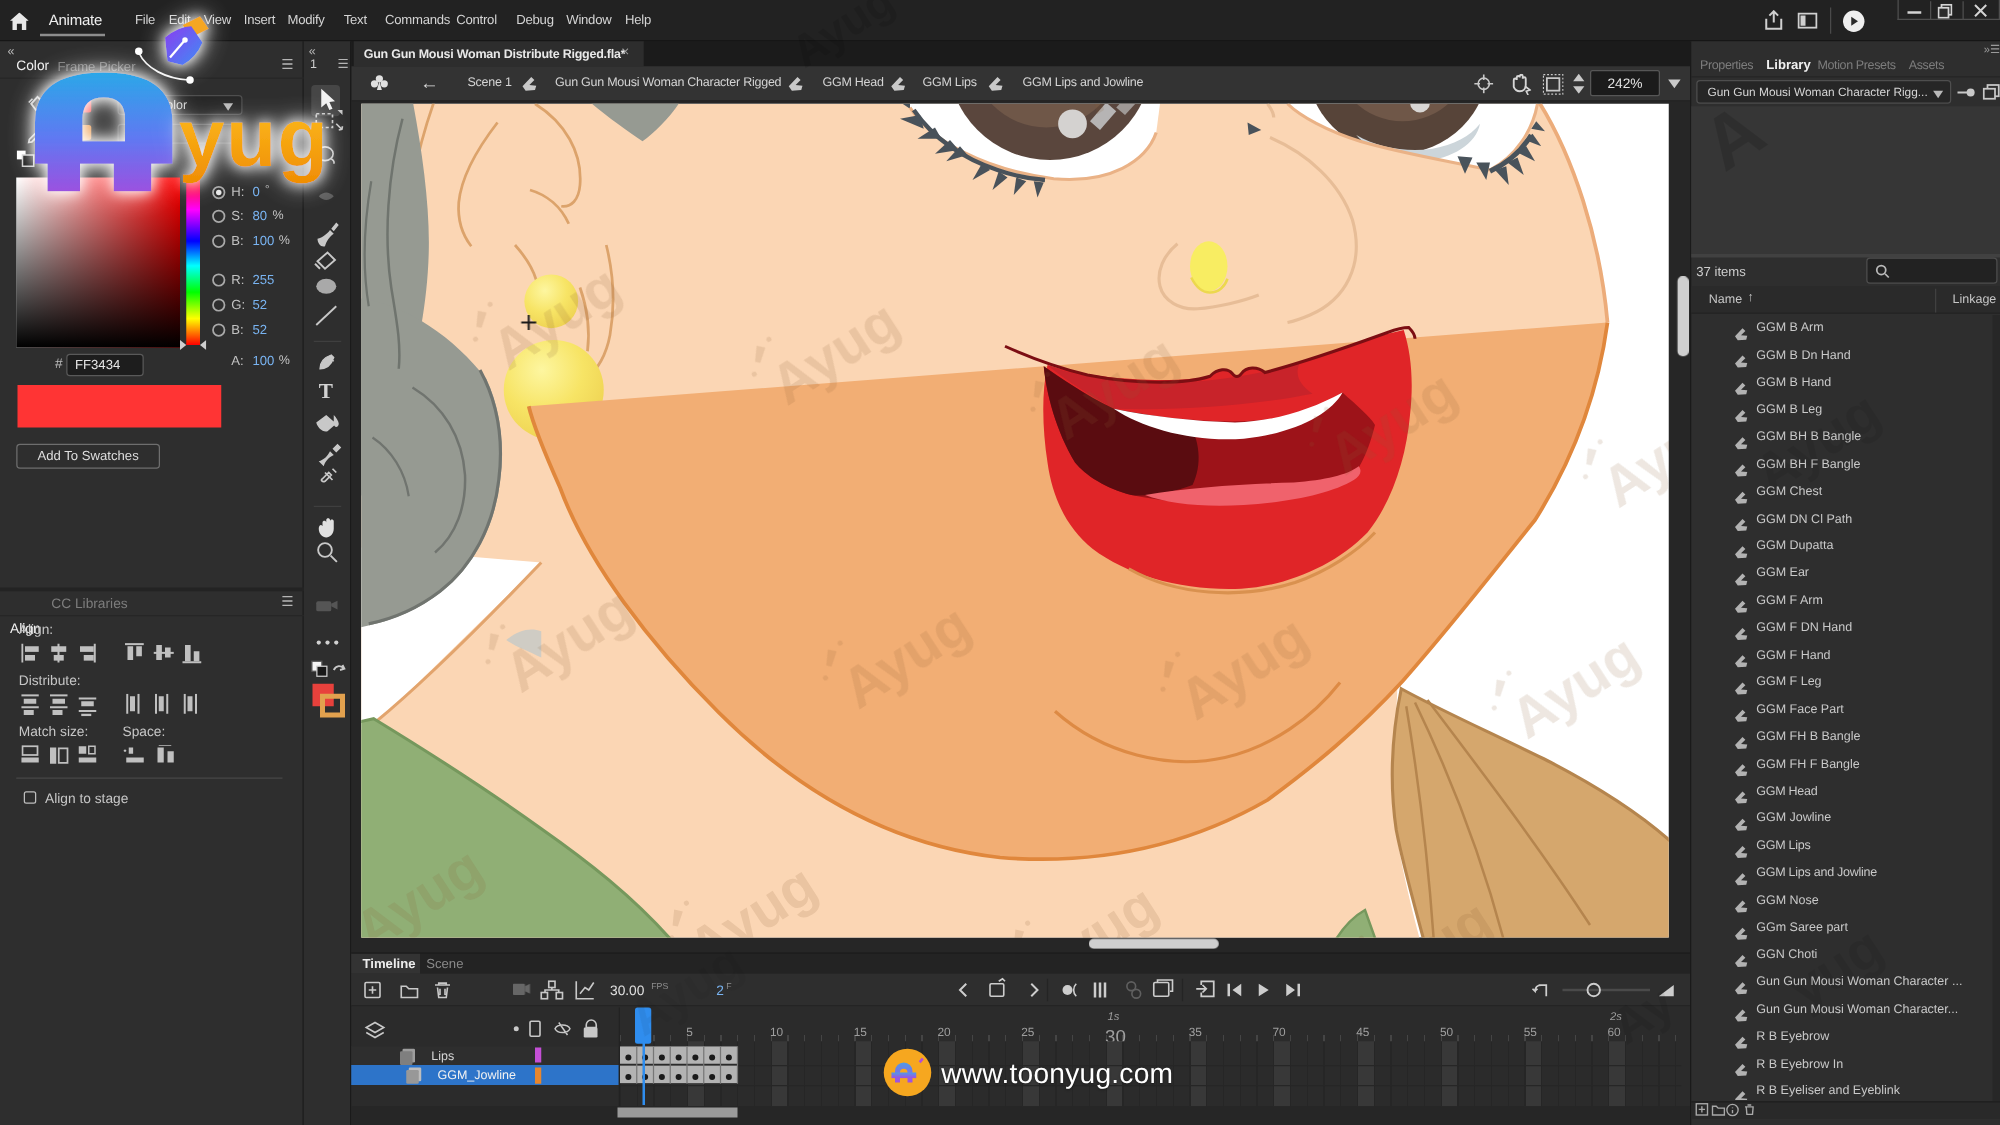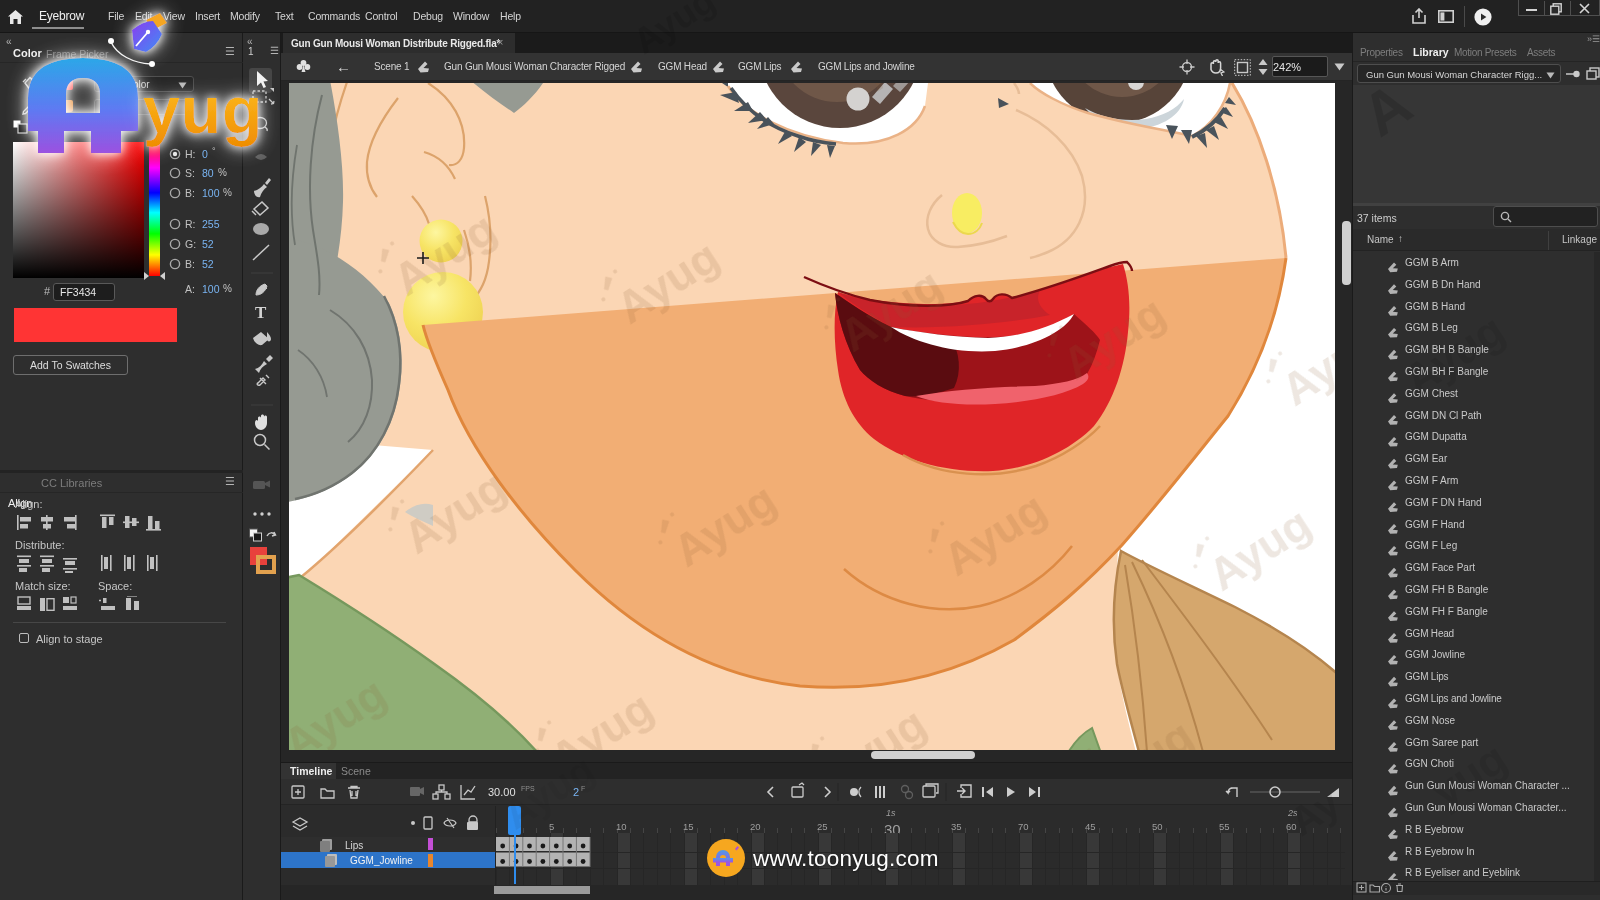--- a/index.html
+++ b/index.html
@@ -9,21 +9,21 @@
 .gtxt{color:#8f8f8f;font-size:11px;white-space:nowrap}
 .li{position:absolute;left:52px;color:#c9c9c9;font-size:10px;white-space:nowrap}
 </style>
 </head>
 <body>
 
 <div class="ab" style="left:0;top:0;width:1600px;height:33px;background:#222222;border-bottom:1px solid #161616">
   <svg class="ab" style="left:8px;top:10px" width="15" height="14" viewBox="0 0 15 14">
       <path d="M7.5 0 L15 6.5 H13 V14 H9.5 V9 H5.5 V14 H2 V6.5 H0 Z" fill="#e8e8e8"></path>
     </svg>
-  <div class="ab txt" style="left:39px;top:9px;color:#efefef;font-size:12px">Eyebrow</div>
+  <div class="ab txt" style="left:39px;top:9px;color:#efefef;font-size:12px">Animate</div>
   <div class="ab" style="left:32px;top:27px;width:52px;height:2px;background:#8d8d8d"></div>
   <div class="ab txt" style="left:108px;top:10px">File</div>
   <div class="ab txt" style="left:135px;top:10px">Edit</div>
   <div class="ab txt" style="left:163px;top:10px">View</div>
   <div class="ab txt" style="left:195px;top:10px">Insert</div>
   <div class="ab txt" style="left:230px;top:10px">Modify</div>
   <div class="ab txt" style="left:275px;top:10px">Text</div>
   <div class="ab txt" style="left:308px;top:10px">Commands</div>
   <div class="ab txt" style="left:365px;top:10px">Control</div>
   <div class="ab txt" style="left:413px;top:10px">Debug</div>
@@ -100,30 +100,30 @@
   <svg class="ab" style="left:953px;top:6px" width="17" height="17" viewBox="0 0 17 17">
       <rect x="3.5" y="3.5" width="10" height="10" fill="none" stroke="#c9c9c9" stroke-width="1.4"></rect>
       <g stroke="#c9c9c9" stroke-width="1" stroke-dasharray="1.5 1.5">
         <rect x="0.7" y="0.7" width="15.6" height="15.6" fill="none"></rect>
       </g>
     </svg>
   <svg class="ab" style="left:977px;top:6px" width="10" height="16" viewBox="0 0 10 16">
       <path d="M5 0 L9.5 6 H0.5 Z" fill="#c9c9c9"></path>
       <path d="M5 16 L9.5 10 H0.5 Z" fill="#c9c9c9"></path>
     </svg>
-  <div class="ab" style="left:991px;top:3px;width:56px;height:21px;background:#1b1b1b;border:1px solid #565656;border-radius:2px;color:#e4e4e4;font-size:11px;line-height:20px">242%</div>
+  <div class="ab" style="left:991px;top:3px;width:56px;height:21px;background:#1b1b1b;border:1px solid #565656;border-radius:2px;color:#e4e4e4;font-size:11px;text-align:center;line-height:20px">242%</div>
   <svg class="ab" style="left:1053px;top:10px" width="11" height="8" viewBox="0 0 11 8">
       <path d="M0.5 0.5 L10.5 0.5 L5.5 7.5 Z" fill="#c9c9c9"></path>
     </svg>
 </div>
 
 <div class="ab" style="left:0;top:33px;width:243px;height:867px;background:#2e2e2e;border-right:1px solid #1a1a1a">
   <div class="ab" style="left:6px;top:3px;color:#b5b5b5;font-size:10px">«</div>
 
-  <div class="ab" style="left:13px;top:14px;color:#f0f0f0;font-size:11px;font-weight:bold">Color</div>
+  <div class="ab" style="left:13px;top:14px;color:#f0f0f0;font-size:11px;font-weight:normal">Color</div>
   <div class="ab gtxt" style="left:46px;top:15px;color:#7d7d7d;font-size:10.5px">Frame Picker</div>
   <div class="ab" style="left:225px;top:12px;color:#b5b5b5;font-size:11px">☰</div>
   <div class="ab" style="left:0;top:29px;width:243px;height:1px;background:#262626"></div>
 
   <svg class="ab" style="left:20px;top:42px" width="19" height="17" viewBox="0 0 19 17">
       <path d="M5 8 L10 2.5 L16 8.5 L9.5 14 Z" fill="none" stroke="#c9c9c9" stroke-width="1.5"></path>
       <path d="M3 7 L6 4 M16.5 11 C16.5 11 18 13 18 14.2 C18 15.4 17.2 16 16.4 16 C15.6 16 14.8 15.4 14.8 14.2 C14.8 13 16.5 11 16.5 11 Z" stroke="#c9c9c9" stroke-width="1.4" fill="#c9c9c9"></path>
     </svg>
   <div class="ab" style="left:63px;top:44px;width:10px;height:13px;background:#f33;border-radius:2px"></div>
   <div class="ab" style="left:94px;top:43px;width:100px;height:16px;background:#262626;border:1px solid #4e4e4e;border-radius:3px"></div>

